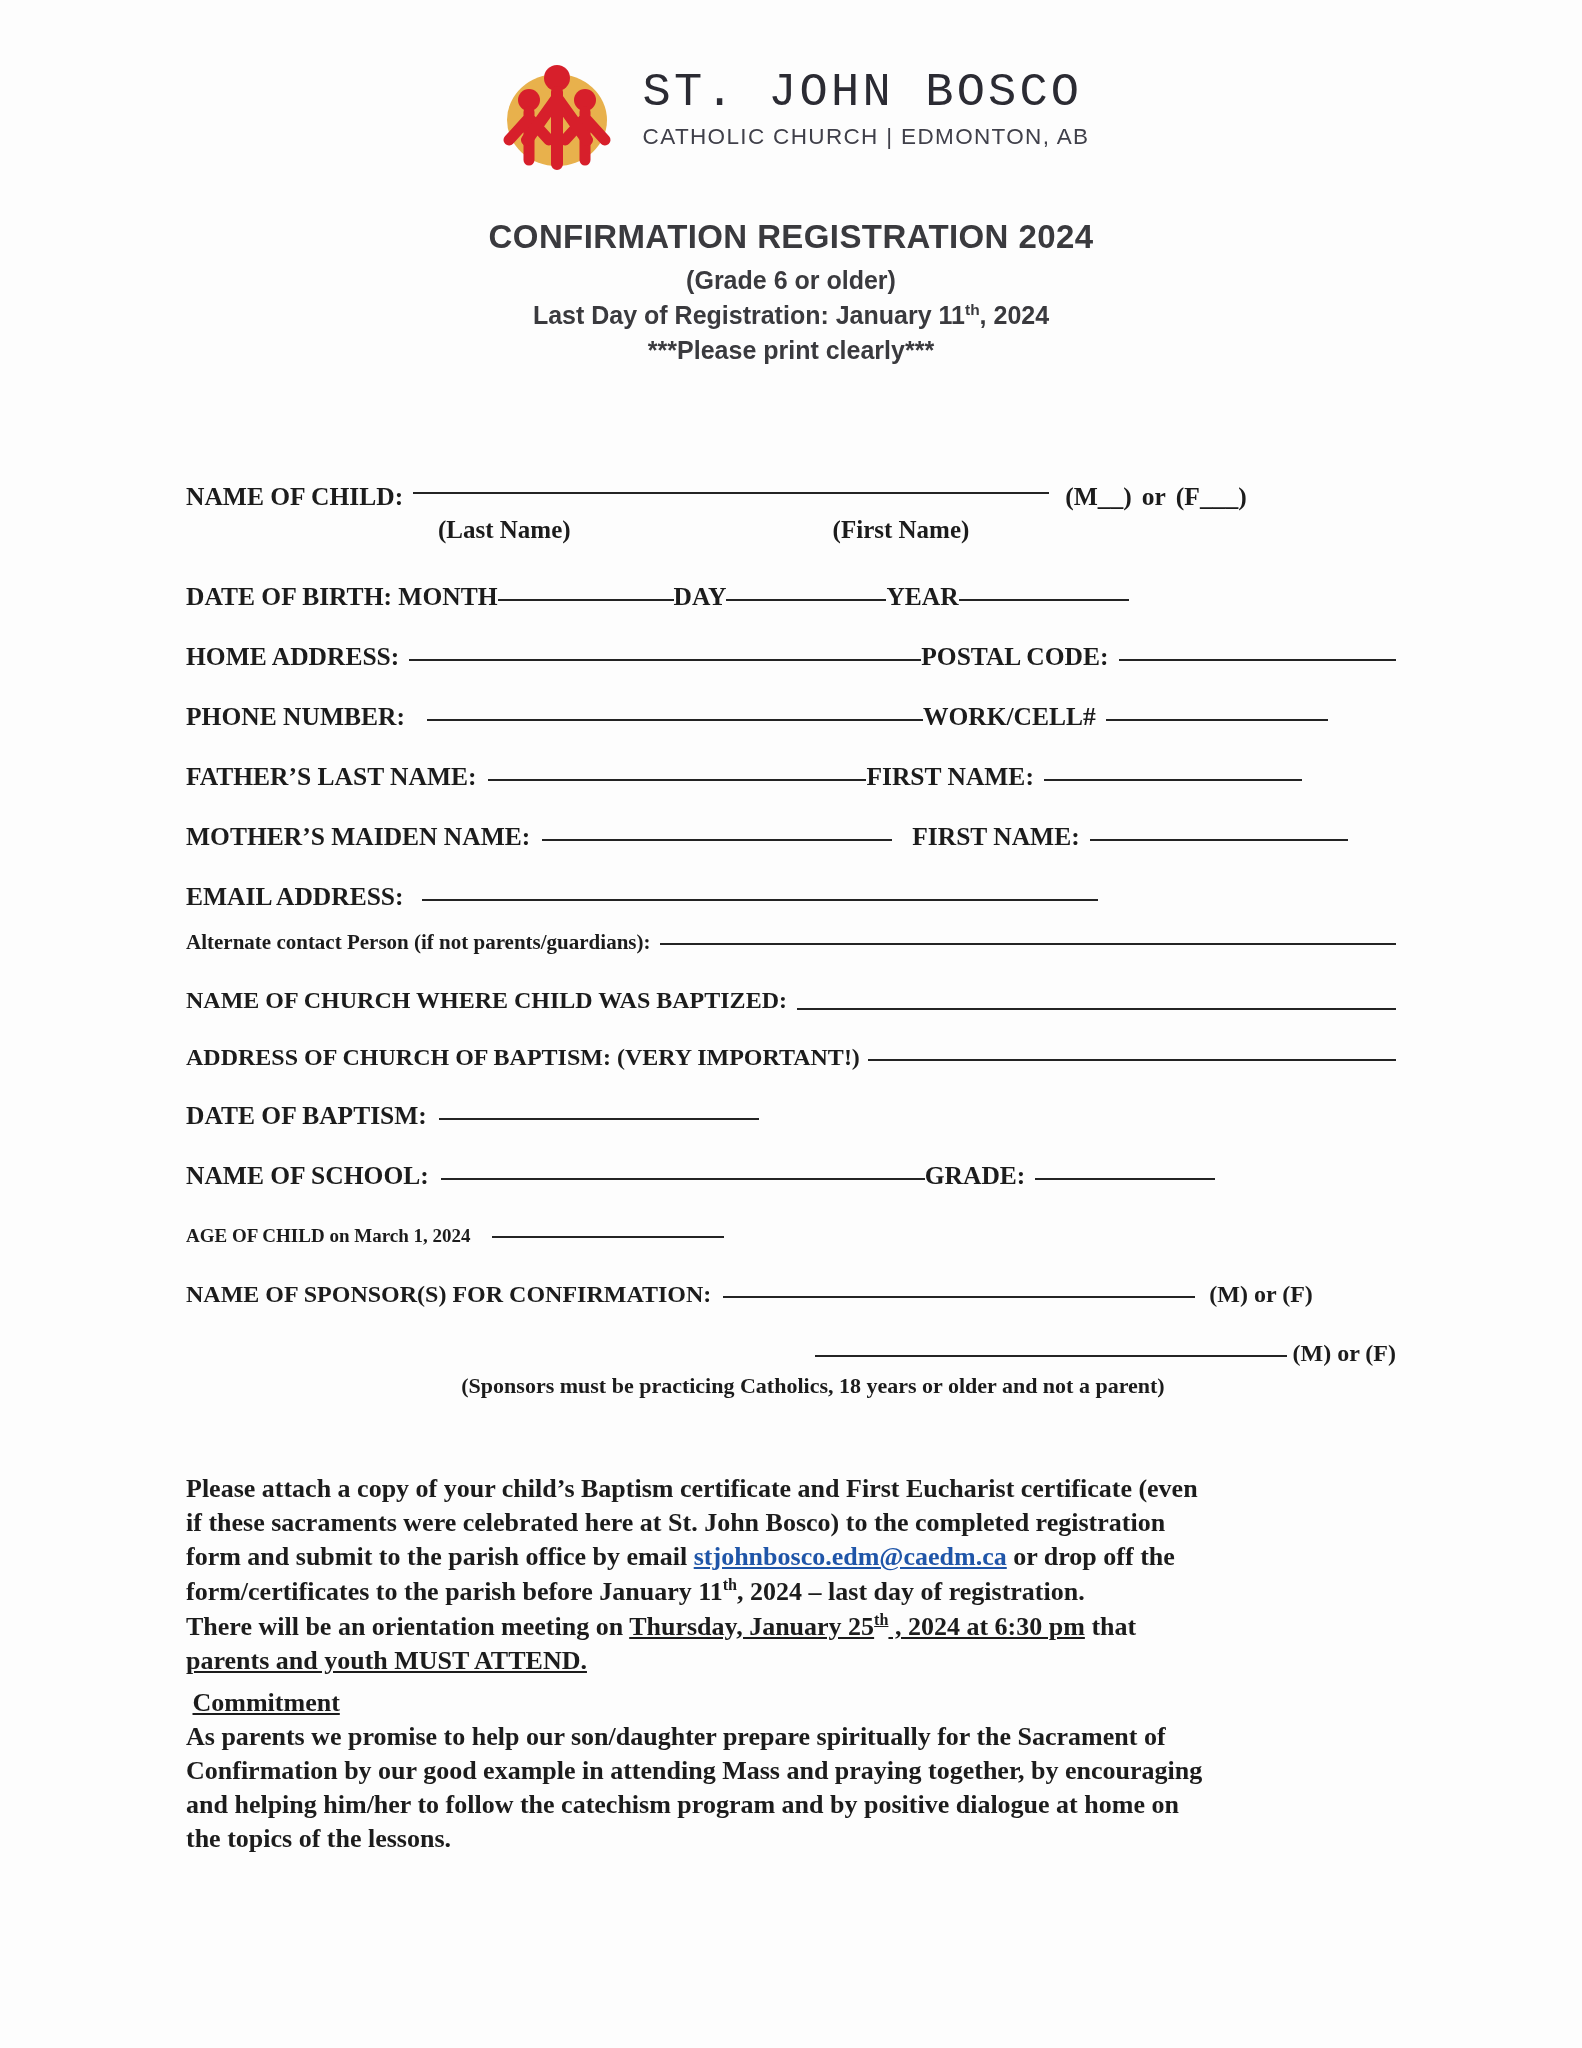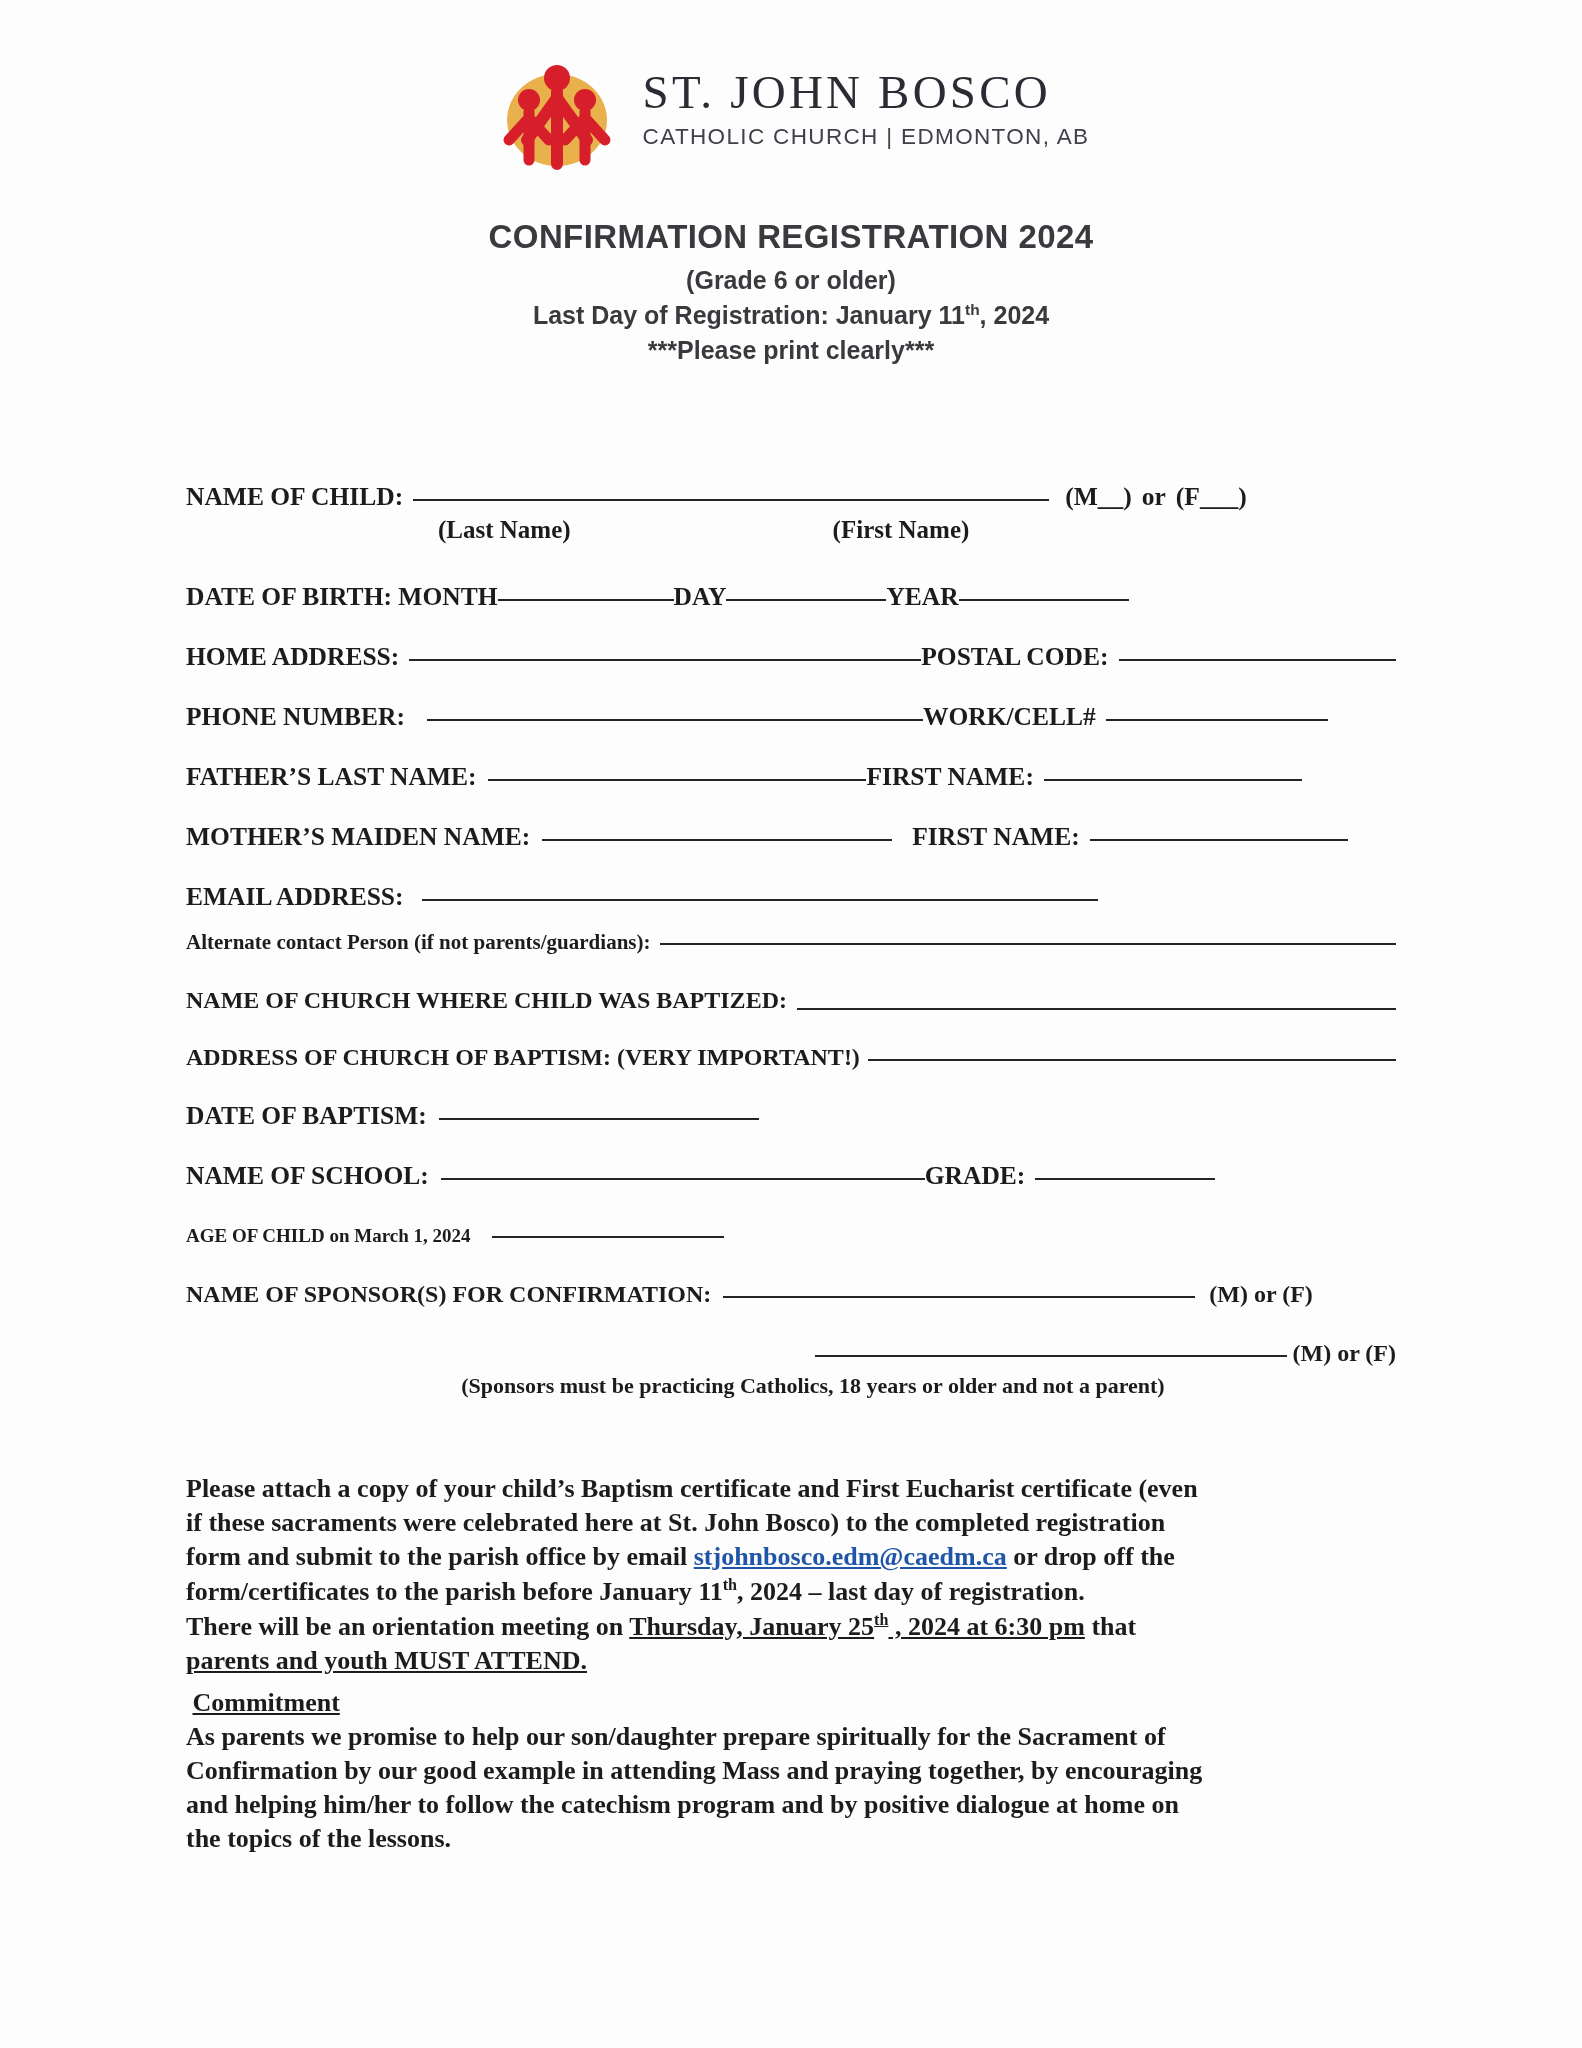--- a/index.html
+++ b/index.html
@@ -38,21 +38,21 @@
     flex: 0 0 auto;
     margin-right: 22px;
   }
   .logo-wordmark {
     display: flex;
     flex-direction: column;
     justify-content: center;
     padding-bottom: 6px;
   }
   .logo-line1 {
-    font-family: Liberation Serif, serif;
+    font-family: Liberation Mono, monospace;
     font-size: 47px;
     letter-spacing: 3.2px;
     color: #2b2b33;
     line-height: 1.05;
     white-space: nowrap;
   }
   .logo-line2 {
     font-family: "Liberation Sans", "DejaVu Sans", sans-serif;
     font-size: 22.5px;
     letter-spacing: 1.35px;
@@ -184,21 +184,21 @@
 
   <div class="title-block">
     <div class="title-main">CONFIRMATION REGISTRATION  2024</div>
     <div class="title-sub">(Grade 6 or older)</div>
     <div class="title-sub"><span>Last Day of Registration: January 11</span><sup>th</sup><span>, 2024</span></div>
     <div class="title-sub">***Please print clearly***</div>
   </div>
 
   <div class="form-area">
 
-    <div class="row" style="margin-bottom:0;">
+    <div class="row" style="margin-bottom:0;align-items:center;">
       <span class="lbl">NAME OF CHILD:</span>
       <span class="rule" style="width:636px;margin-left:10px;"></span>
       <span class="lbl" style="margin-left:16px;">(M__)</span>
       <span class="lbl" style="margin-left:10px;">or</span>
       <span class="lbl" style="margin-left:10px;">(F___)</span>
     </div>
     <div class="caption-row" style="margin-left:252px;margin-top:4px;">
       <span>(Last Name)</span>
       <span style="margin-left:262px;">(First Name)</span>
     </div>

